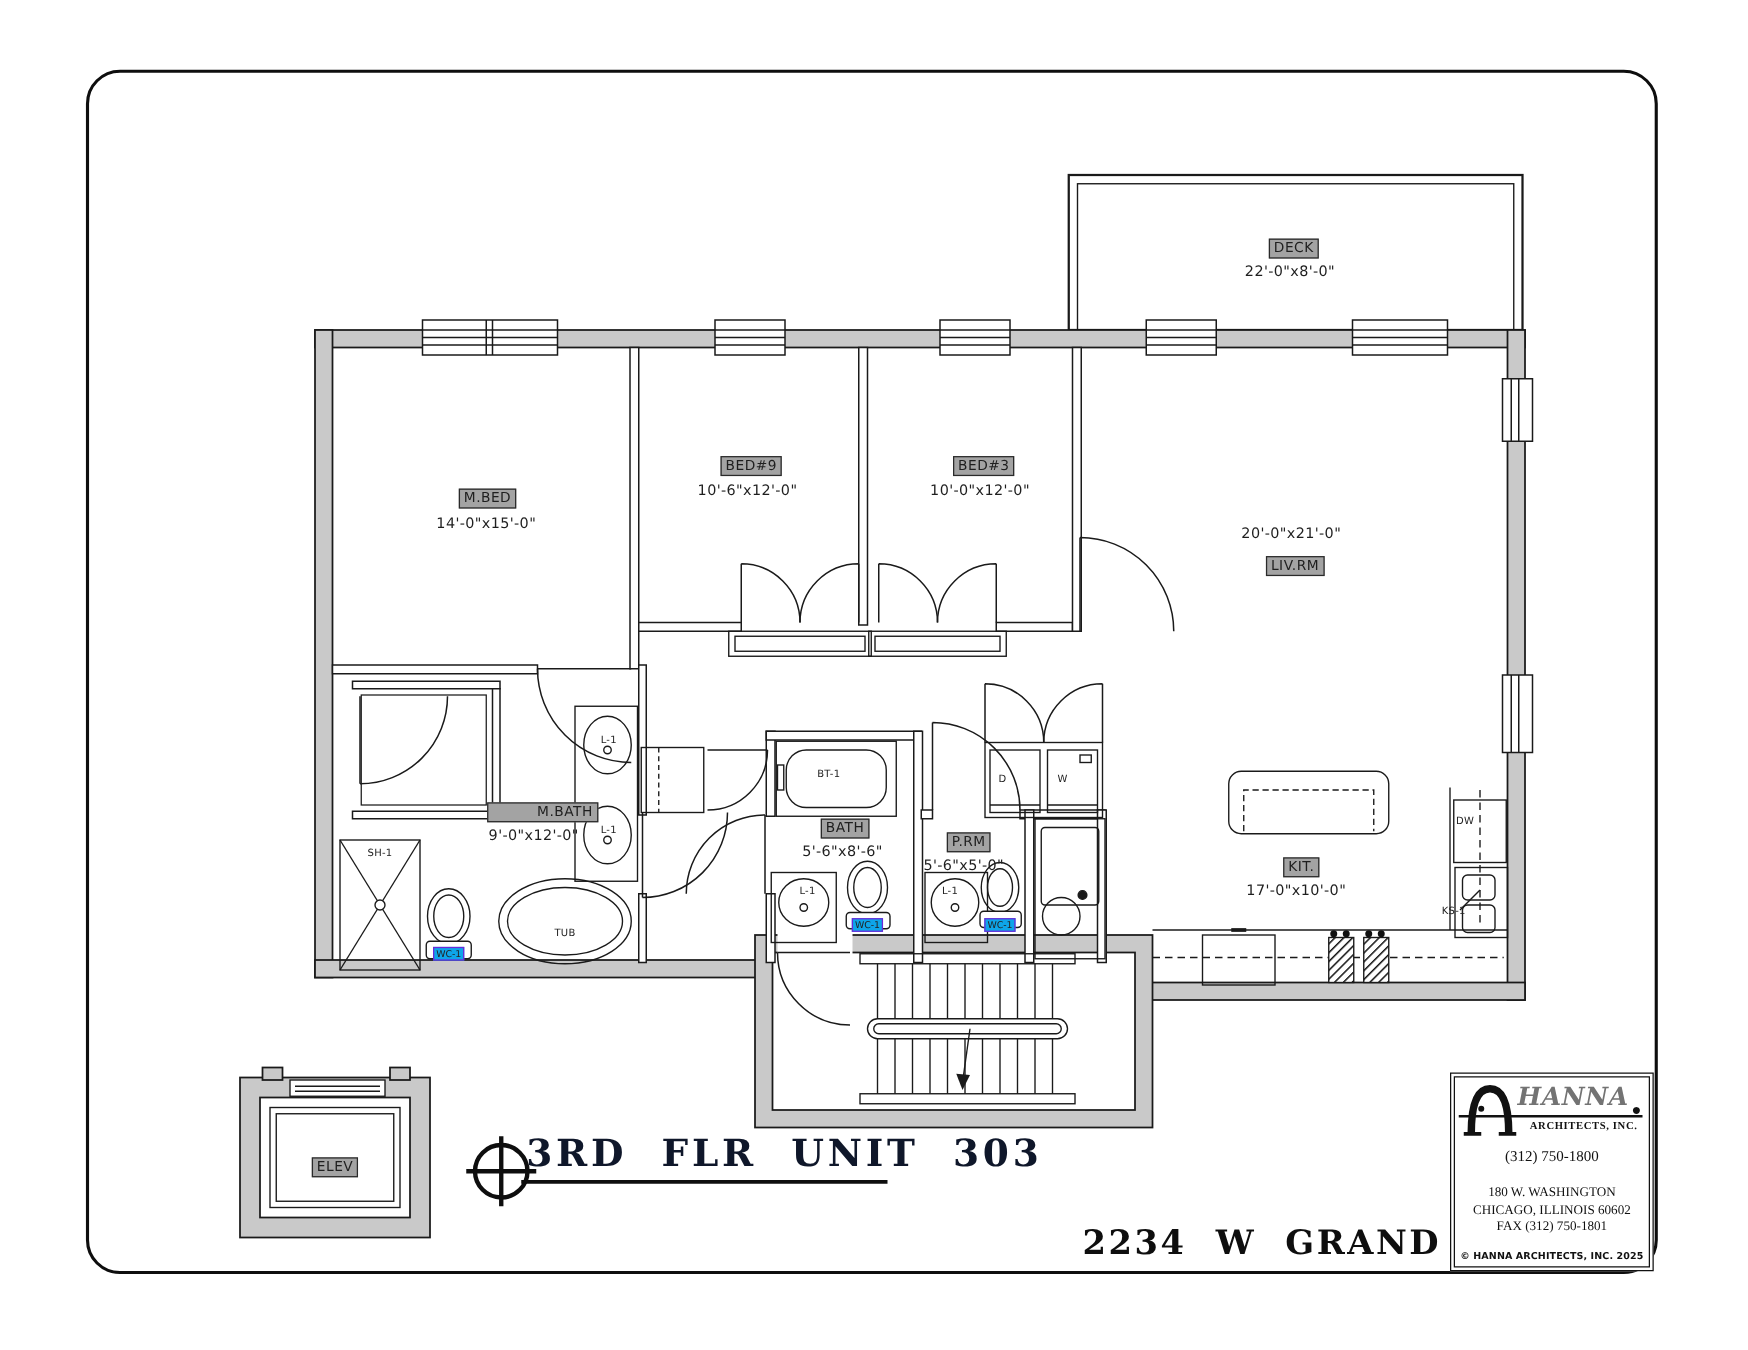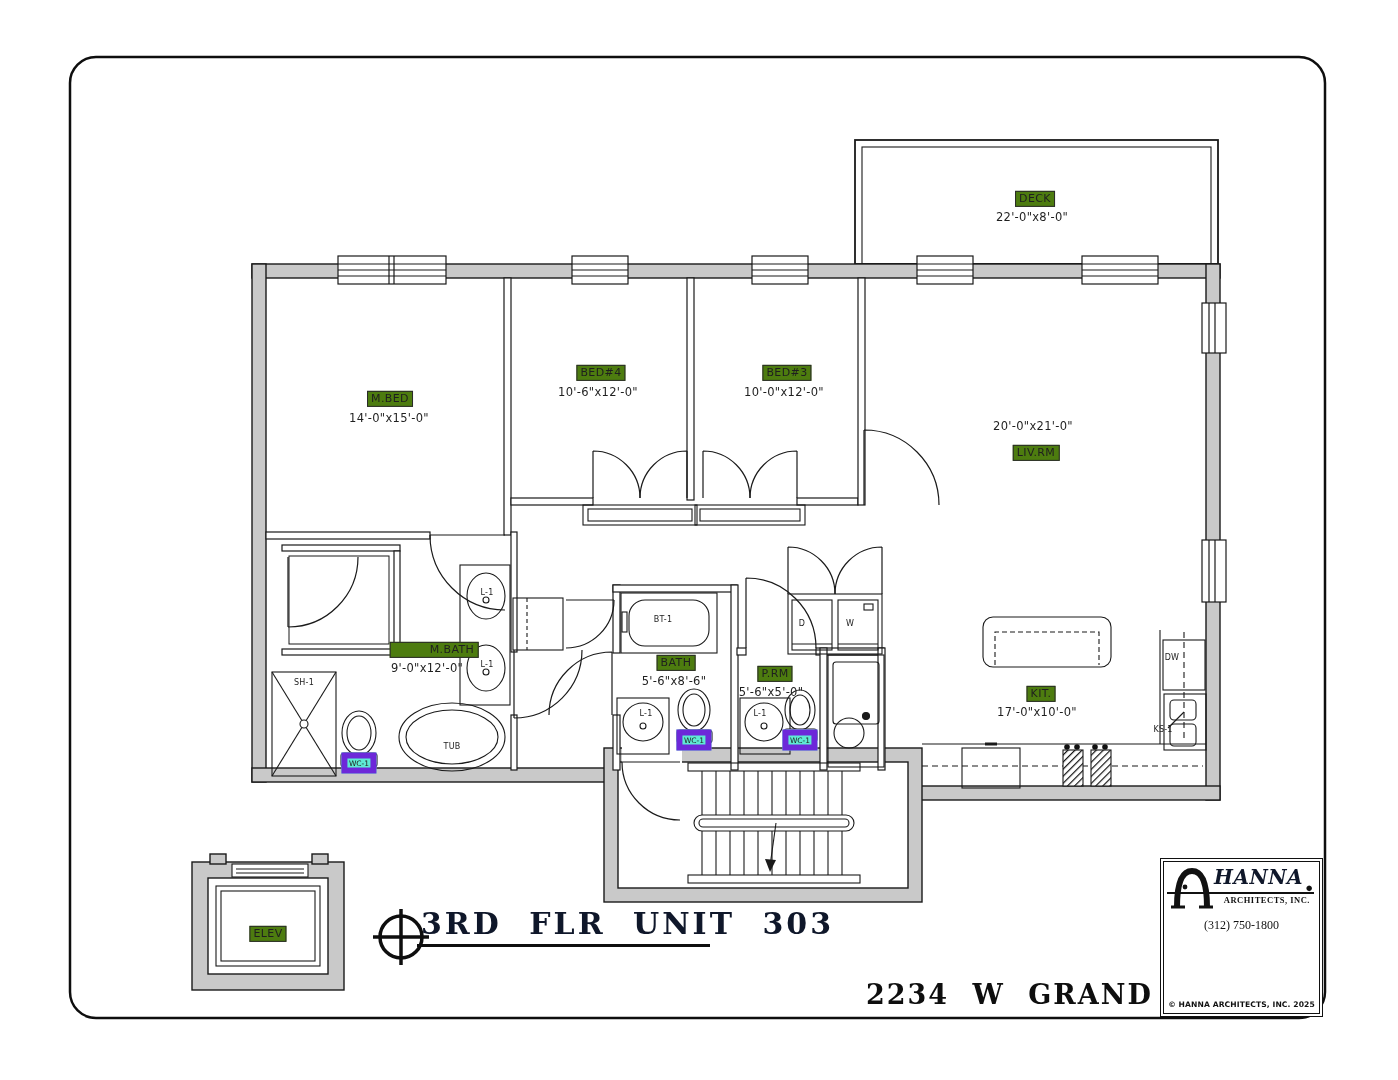--- a/index.html
+++ b/index.html
@@ -1,41 +1,41 @@
 <!DOCTYPE html>
 <html><head>
 <meta charset="utf-8">
 <style>
   html,body{margin:0;padding:0;background:#fff;}
   body{width:1398px;height:1080px;position:relative;font-family:"DejaVu Sans",sans-serif;color:#1a1a1a;overflow:hidden;}
   .plan-svg{position:absolute;left:0;top:0;}
   
   .rbox{position:absolute;transform:translate(-50%,-50%);border:1.3px solid #2a2a2a;padding:0 3px;
-        font-size:11px;letter-spacing:.4px;background:#4d7c0f;white-space:nowrap;line-height:1.3;color:#1f1f1f;}
+        font-size:11px;letter-spacing:.4px;background:#a3a3a3;white-space:nowrap;line-height:1.3;color:#1f1f1f;}
   .rdim{position:absolute;transform:translate(-50%,-50%);font-size:11.5px;letter-spacing:.3px;
         white-space:nowrap;color:#1f1f1f;background:transparent;}
   .fx{position:absolute;transform:translate(-50%,-50%);font-size:8px;letter-spacing:.2px;white-space:nowrap;color:#222;}
-  .fxbox{position:absolute;transform:translate(-50%,-50%);font-size:7.5px;border:6px solid #6d28d9;background:#5eead4;
+  .fxbox{position:absolute;transform:translate(-50%,-50%);font-size:7.5px;border:1px solid #6d28d9;background:#0ea5e9;
          padding:0 1.5px;white-space:nowrap;color:#222;line-height:1.2;}
   
   .plan-title{position:absolute;left:421px;top:906px;font-family:"DejaVu Serif",serif;font-weight:bold;
               font-size:30px;letter-spacing:3px;word-spacing:14px;color:#0f172a;white-space:nowrap;}
   .title-underline{position:absolute;left:417px;top:944px;width:293px;height:3px;background:#0e0e0e;}
   .addr{position:absolute;left:866px;top:979px;font-family:"DejaVu Serif",serif;font-weight:bold;
         font-size:27px;letter-spacing:2px;word-spacing:12px;color:#0e0e0e;white-space:nowrap;}
   
   .tblock{position:absolute;left:1160px;top:858px;width:163px;height:159px;border:1.6px solid #111;
           background:#fff;padding:2px;box-sizing:border-box;}
   .tblock-inner{border:1.3px solid #111;width:100%;height:100%;box-sizing:border-box;position:relative;
                 text-align:center;font-family:"Liberation Serif",serif;}
   .tb-logo{position:relative;height:48px;}
   .tb-line{position:absolute;left:3px;right:5px;top:30px;height:2px;background:#111;}
   .tb-arch{position:absolute;left:5px;top:3px;}
   .tb-firm{position:absolute;left:50px;top:3px;font-family:"DejaVu Serif",serif;font-style:italic;
-           font-weight:bold;font-size:20px;letter-spacing:.5px;color:#0f172a;}
+           font-weight:bold;font-size:20px;letter-spacing:.5px;color:#737373;}
   .tb-dot{position:absolute;right:6px;top:18px;font-size:13px;color:#111;}
   .tb-sub{position:absolute;right:9px;top:33px;font-weight:bold;font-size:8.5px;letter-spacing:.5px;color:#111;}
   .tb-phone{margin-top:8px;font-size:12px;color:#111;}
   .tb-addr{margin-top:15px;font-size:10.5px;line-height:1.3;color:#111;}
   .tb-copy{position:absolute;bottom:4px;left:0;width:100%;font-family:"DejaVu Sans",sans-serif;
            font-weight:bold;font-size:7.6px;letter-spacing:.1px;color:#111;}
 </style>
 </head>
 <body>
 
@@ -273,21 +273,21 @@
     <line x1="401" y1="909" x2="401" y2="965" stroke-width="3.5"></line>
   </g>
 </svg>
 
 <div class="rbox" style="left:1035px;top:199px;">DECK</div>
 <div class="rdim" style="left:1032px;top:217px;">22'-0"x8'-0"</div>
 
 <div class="rbox" style="left:390px;top:399px;">M.BED</div>
 <div class="rdim" style="left:389px;top:418px;">14'-0"x15'-0"</div>
 
-<div class="rbox" style="left:601px;top:373px;">BED#4</div>
+<div class="rbox" style="left:601px;top:373px;">BED#9</div>
 <div class="rdim" style="left:598px;top:392px;">10'-6"x12'-0"</div>
 
 <div class="rbox" style="left:787px;top:373px;">BED#3</div>
 <div class="rdim" style="left:784px;top:392px;">10'-0"x12'-0"</div>
 
 <div class="rbox" style="left:1036px;top:407px;margin-top:46px;">LIV.RM</div>
 <div class="rdim" style="left:1033px;top:426px;">20'-0"x21'-0"</div>
 
 <div class="rbox" style="left:434px;top:650px;padding-left:39px;">M.BATH</div>
 <div class="rdim" style="left:427px;top:668px;">9'-0"x12'-0"</div>
@@ -330,15 +330,20 @@
         <path d="M8 42 C8 12 16 6 23 6 C30 6 38 12 38 42" fill="none" stroke="#111" stroke-width="6"></path>
         <line x1="2" y1="42" x2="16" y2="42" stroke="#111" stroke-width="3"></line>
         <line x1="30" y1="42" x2="44" y2="42" stroke="#111" stroke-width="3"></line>
         <circle cx="16" cy="22" r="2.4" fill="#111"></circle>
       </svg>
       <span class="tb-firm">HANNA</span>
       <span class="tb-dot">●</span>
       <span class="tb-sub">ARCHITECTS, INC.</span>
     </div>
     <div class="tb-phone">(312) 750-1800</div>
+    <div class="tb-addr">
+      <div>180 W. WASHINGTON</div>
+      <div>CHICAGO, ILLINOIS 60602</div>
+      <div>FAX (312) 750-1801</div>
+    </div>
     <div class="tb-copy">© HANNA ARCHITECTS, INC. 2025</div>
   </div>
 </div>
 
 </body></html>

